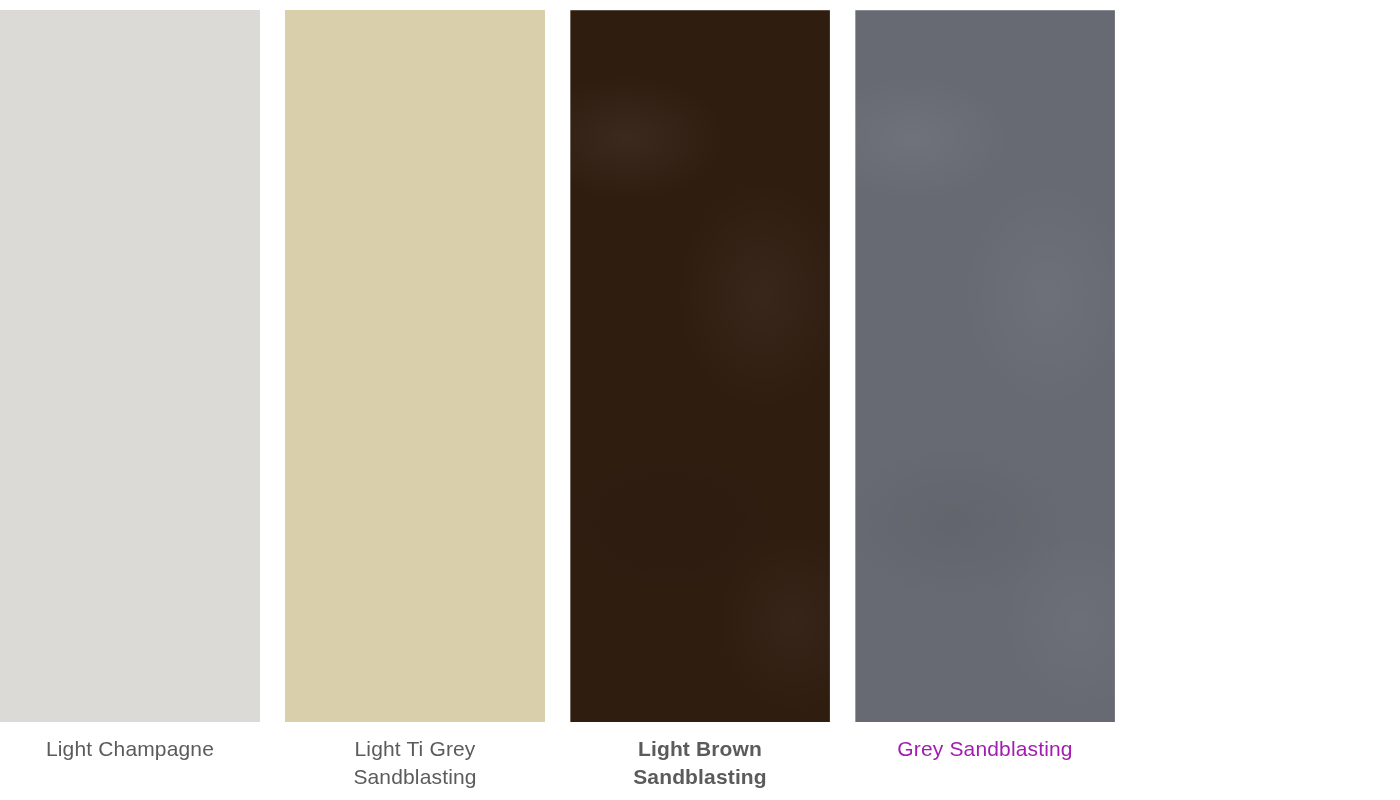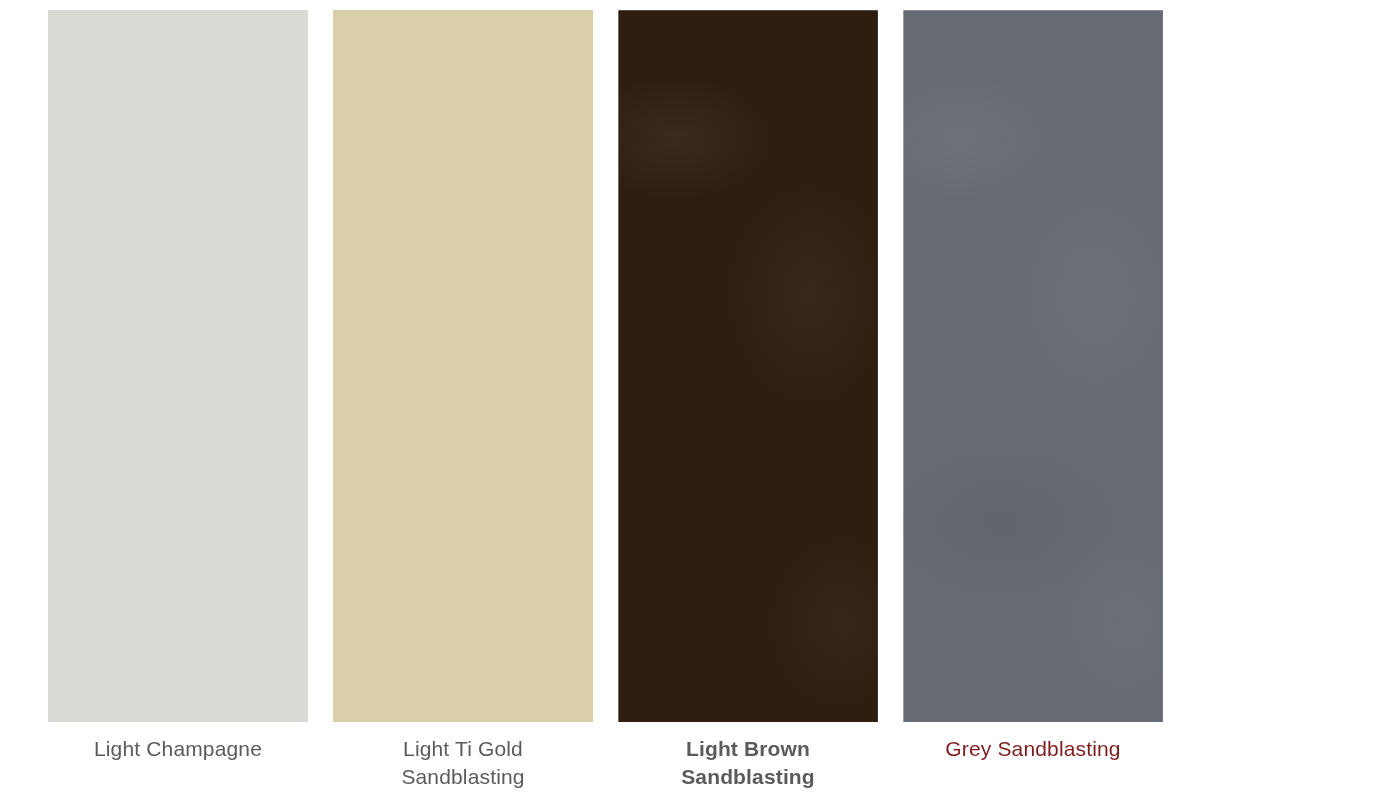--- a/index.html
+++ b/index.html
@@ -17,21 +17,20 @@
     width: 1400px;
     height: 800px;
     background: #ffffff;
   }
 
   .swatch-cell {
     position: absolute;
     top: 0;
     width: 288px;
     height: 800px;
-    margin-left: 48px;
   }
 
   .swatch-chip {
     position: absolute;
     top: 10px;
     left: 0;
     width: 260px;
     height: 712px;
     box-sizing: border-box;
   }
@@ -80,33 +79,33 @@
     <div class="swatch-chip" style="background:#DBDAD6;">
       <div class="texture"></div>
     </div>
     <div class="swatch-label" style="color: rgb(91, 91, 91);">Light Champagne</div>
   </div>
 
   <div class="swatch-cell" style="left:285px;">
     <div class="swatch-chip" style="background:#D9CFAA;">
       <div class="texture"></div>
     </div>
-    <div class="swatch-label" style="color: rgb(91, 91, 91);">Light Ti Gold
+    <div class="swatch-label" style="color: rgb(91, 91, 91);">Light Ti Grey
 Sandblasting</div>
   </div>
 
   <div class="swatch-cell" style="left:570px;font-weight:bold;">
     <div class="swatch-chip edged textured" style="background:#2F1D10;">
       <div class="texture"></div>
     </div>
     <div class="swatch-label" style="color: rgb(91, 91, 91);">Light Brown
 Sandblasting</div>
   </div>
 
   <div class="swatch-cell" style="left:855px;">
     <div class="swatch-chip edged textured" style="background:#676A72;">
       <div class="texture"></div>
     </div>
-    <div class="swatch-label" style="color: #7f1d1d;">Grey Sandblasting</div>
+    <div class="swatch-label" style="color: #a21caf;">Grey Sandblasting</div>
   </div>
 
 
 </div>
 
 </body></html>

